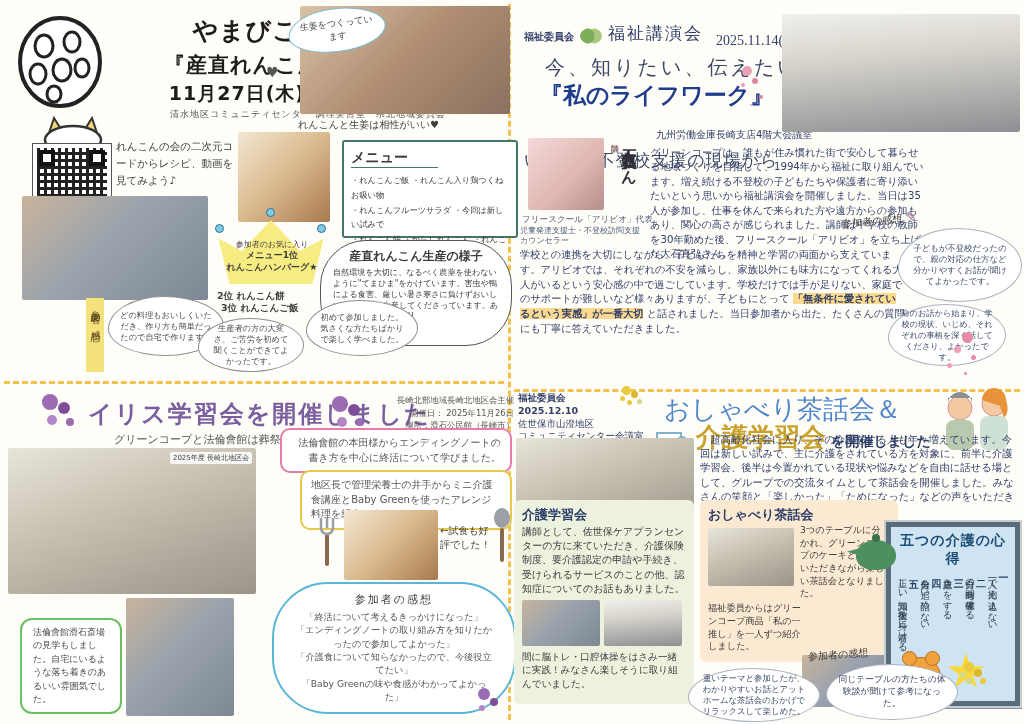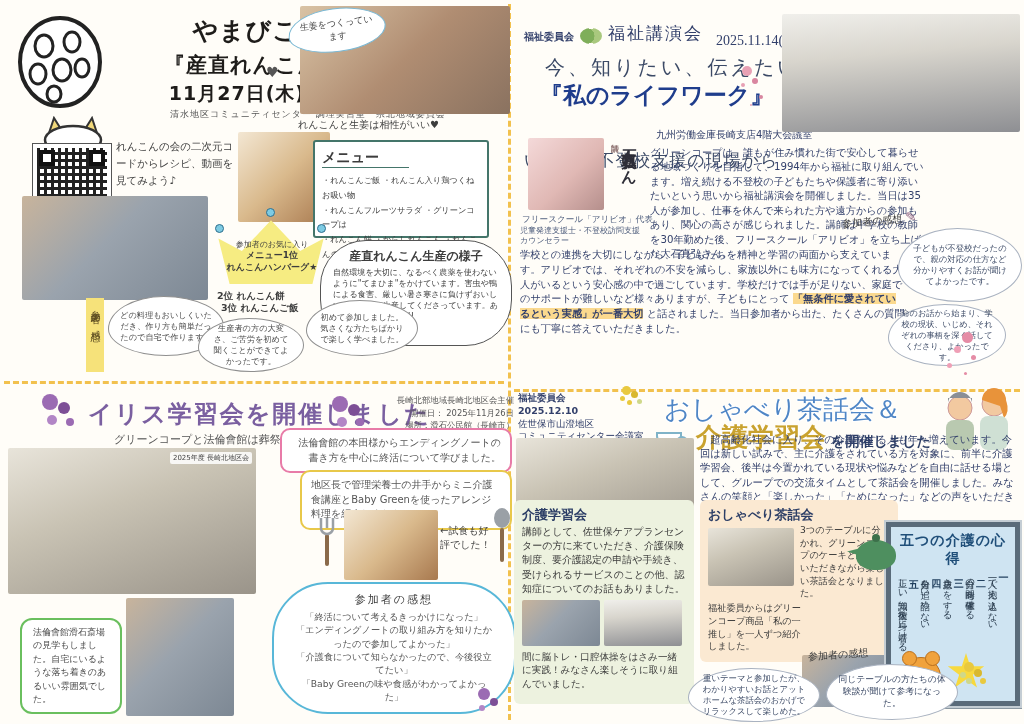--- a/index.html
+++ b/index.html
@@ -114,25 +114,25 @@
   </svg>
   <div class="qr" style="left:33px;top:144px;width:78px;height:78px;">
     <div class="qr-eye" style="left:2px;top:2px;"></div>
     <div class="qr-eye" style="right:2px;top:2px;"></div>
     <div class="qr-eye" style="left:2px;bottom:2px;"></div>
   </div>
   <div class="abs hand" style="left:116px;top:138px;width:118px;font-size:10.5px;line-height:1.6;">れんこんの会の二次元コードからレシピ、動画を見てみよう♪</div>
 
   <div class="photo food" style="left:238px;top:132px;width:92px;height:90px;"></div>
 
-  <div class="menu-box" style="left:313px;top:140px;width:176px;height:98px;">
+  <div class="menu-box" style="left:342px;top:140px;width:176px;height:98px;">
     <div class="hand" style="font-size:14px;font-weight:bold;border-bottom:1.5px solid #44756a;display:inline-block;padding-right:30px;">メニュー</div>
     <div class="hand" style="font-size:8.2px;margin-top:5px;line-height:1.8;">
       <div>・れんこんご飯 ・れんこん入り鶏つくねお吸い物</div>
-      <div>・れんこんフルーツサラダ ・グリーンコープは</div>
+      <div>・れんこんフルーツサラダ ・今回は新しい試みで</div>
       <div>・れんこん餅 ・からしれんこん ・れんこんチップス</div>
     </div>
   </div>
 
   <div class="photo" style="left:22px;top:196px;width:186px;height:104px;"></div>
 
   <div class="abs" style="left:215px;top:206px;width:115px;height:106px;">
     <div class="crown" style="left:0;top:10px;"></div>
     <div class="cdot" style="left:0;top:18px;"></div>
     <div class="cdot" style="left:51px;top:2px;"></div>

